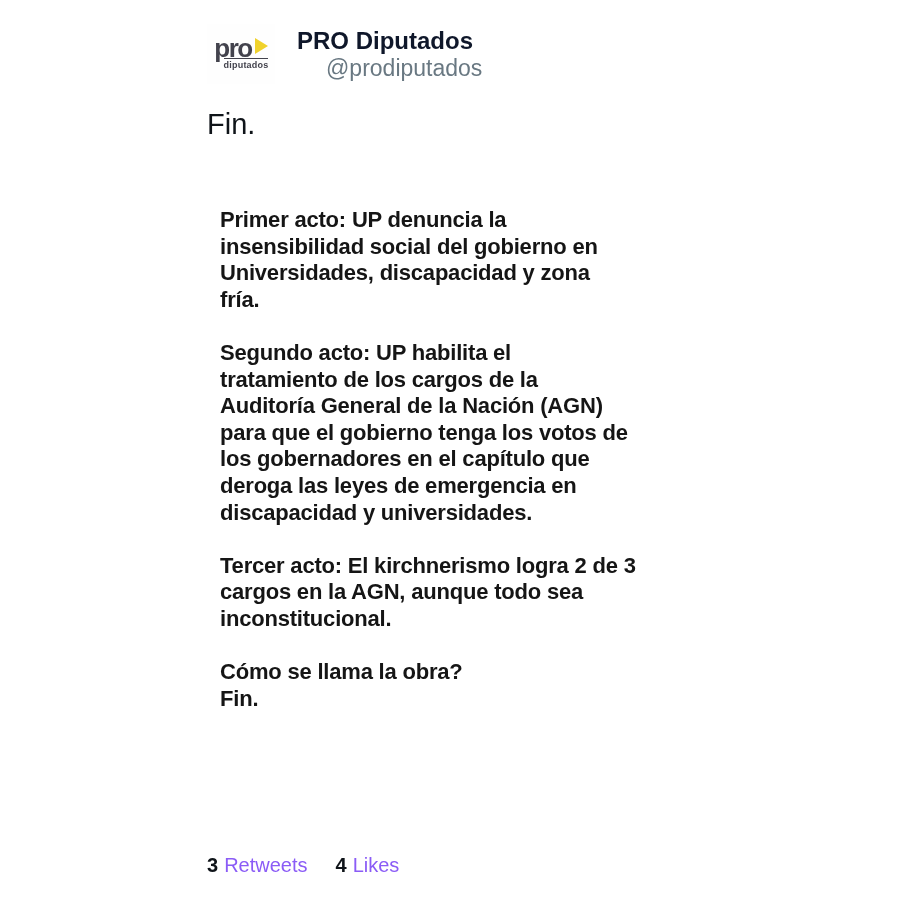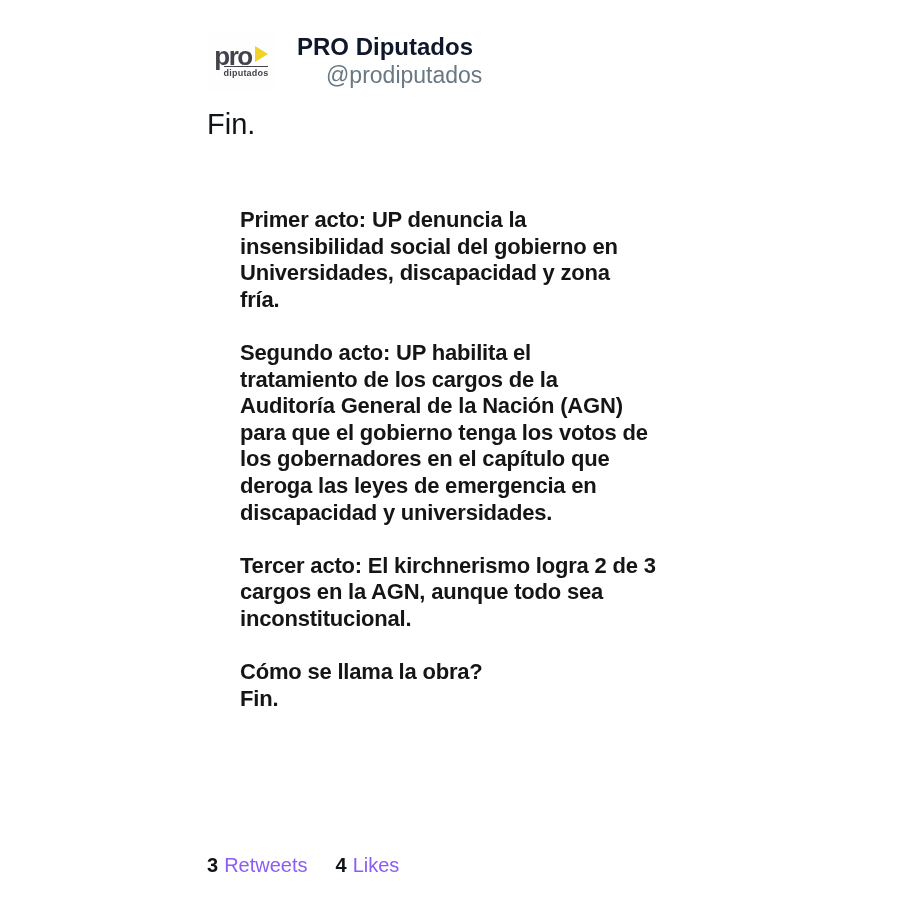--- a/index.html
+++ b/index.html
@@ -10,23 +10,23 @@
     overflow: hidden;
   }
   .tweet-card {
     position: relative;
     width: 900px; height: 900px;
     background: #ffffff;
   }
   
   .header {
     position: absolute;
-    left: 207px; top: 32px;
+    left: 207px; top: 24px;
     display: flex;
-    align-items: center;
+    align-items: flex-end;
   }
   .avatar {
     width: 68px; height: 60px;
     display: flex;
     flex-direction: column;
     align-items: center;
     justify-content: center;
     background: #fefefe;
     cursor: pointer;
   }
@@ -85,21 +85,21 @@
     position: absolute;
     left: 207px; top: 106px;
     font-size: 29px;
     font-weight: 400;
     color: #0f1419;
     line-height: 1.25;
   }
   
   .tweet-image {
     position: absolute;
-    left: 240px; top: 207px;
+    left: 220px; top: 207px;
     width: 470px;
     cursor: pointer;
   }
   .image-text {
     font-size: 22px;
     font-weight: bold;
     color: #151515;
     line-height: 26.6px;
     letter-spacing: -0.2px;
     white-space: pre-line;

